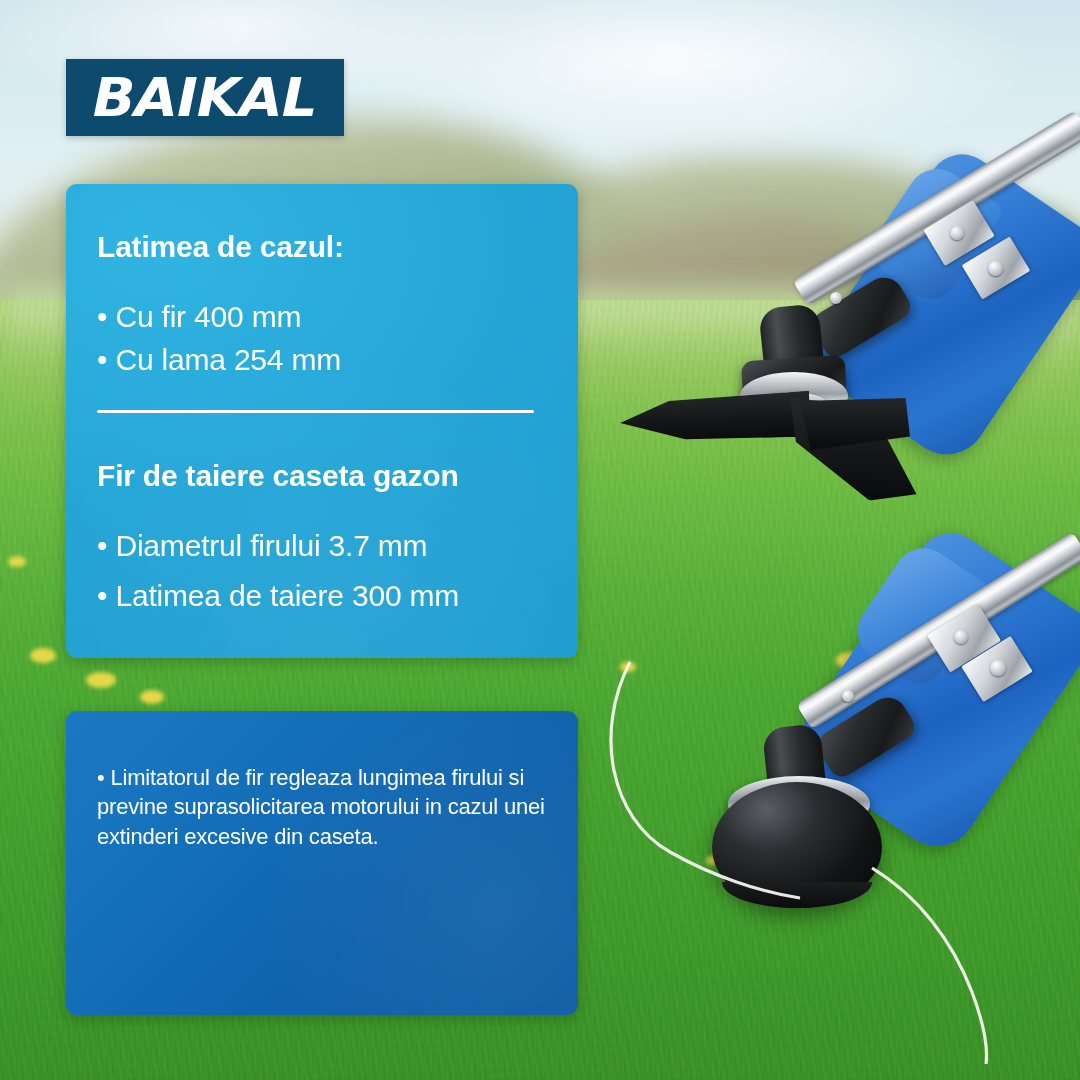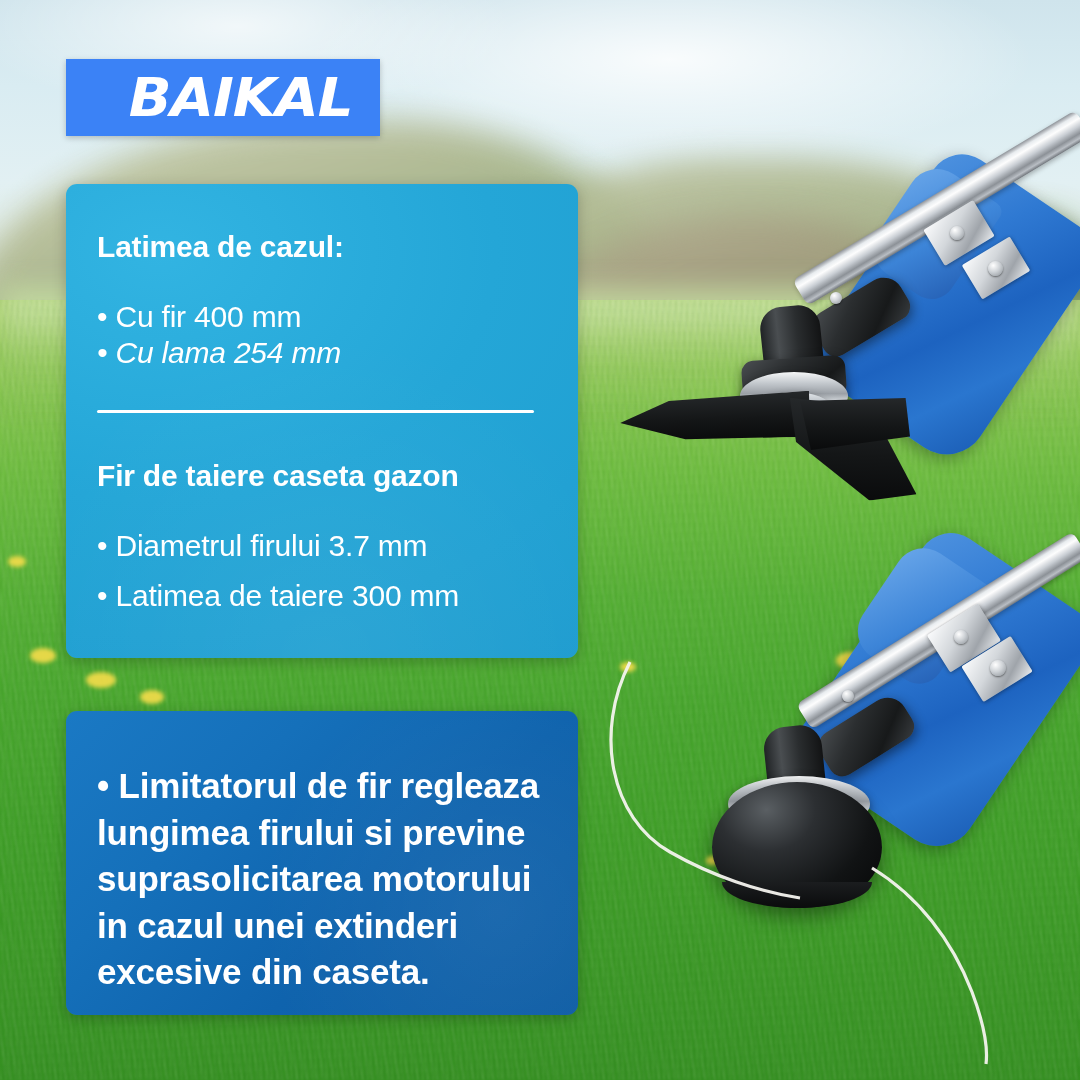--- a/index.html
+++ b/index.html
@@ -157,26 +157,25 @@
       radial-gradient(ellipse at 32% 22%, #5a5f63 0%, #2c2f32 30%, #111314 65%, #050506 100%);
     border-radius: 50% 50% 46% 46% / 52% 52% 48% 48%;
     box-shadow: 0 8px 20px rgba(0,0,0,0.4);
   }
 
   
   .logo-box {
     position: absolute;
     left: 66px; top: 59px;
     width: 278px; height: 77px;
-    background: #3b82f6;
+    background: #0c4a6e;
     box-shadow: 0 2px 6px rgba(0,0,0,0.22);
     display: flex;
     align-items: center;
     justify-content: center;
-    padding-left: 36px;
   }
   .logo-text {
     color: #ffffff;
     font-family: "DejaVu Sans", sans-serif;
     font-weight: bold;
     font-style: italic;
     font-size: 54px;
     letter-spacing: -1px;
     transform: scaleX(1.04);
     line-height: 1;
@@ -246,24 +245,23 @@
     width: 437px;
     height: 3px;
     background: #ffffff;
     border-radius: 2px;
   }
   .note-text {
     position: absolute;
     left: 31px; top: 52px;
     width: 455px;
     color: #ffffff;
-    font-size: 35px;
+    font-size: 22px;
     line-height: 1.33;
     letter-spacing: -0.2px;
-    font-weight: bold;
   }
 </style>
 </head>
 <body>
 
 <div id="stage">
 
   <div class="bg-layer">
     <div class="bg-sky"></div>
     <div class="bg-hill-far"></div>
@@ -346,21 +344,21 @@
 
   <div class="logo-box">
     <span class="logo-text">BAIKAL</span>
   </div>
 
   <div class="card card-specs">
     <div class="card-inner">
       <div class="spec-title" style="top:46px;">Latimea de cazul:</div>
 
       <div class="spec-item" style="top:116px;">• Cu fir 400 mm</div>
-      <div class="spec-item" style="top:152px;font-style:italic;">• Cu lama 254 mm</div>
+      <div class="spec-item" style="top:159px;">• Cu lama 254 mm</div>
 
       <div class="divider" style="top:226px;"></div>
 
       <div class="spec-title" style="top:275px;">Fir de taiere caseta gazon</div>
 
       <div class="spec-item" style="top:345px;">• Diametrul firului 3.7 mm</div>
       <div class="spec-item" style="top:395px;">• Latimea de taiere 300 mm</div>
     </div>
   </div>
 

